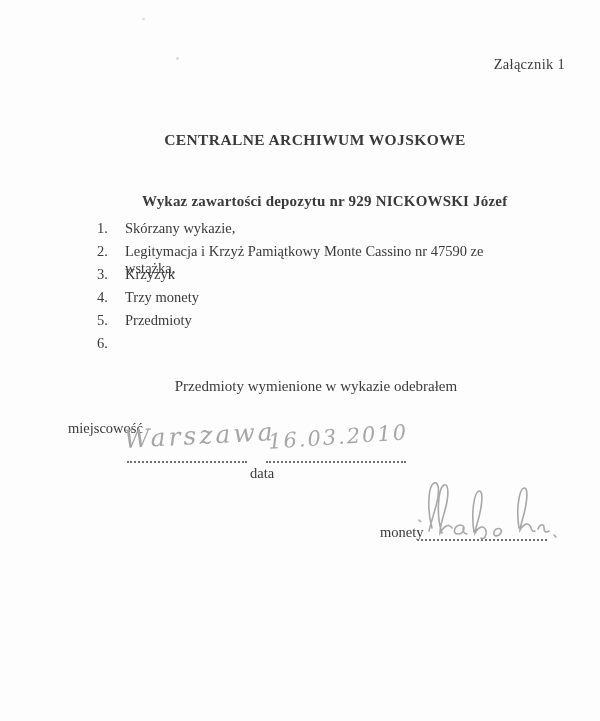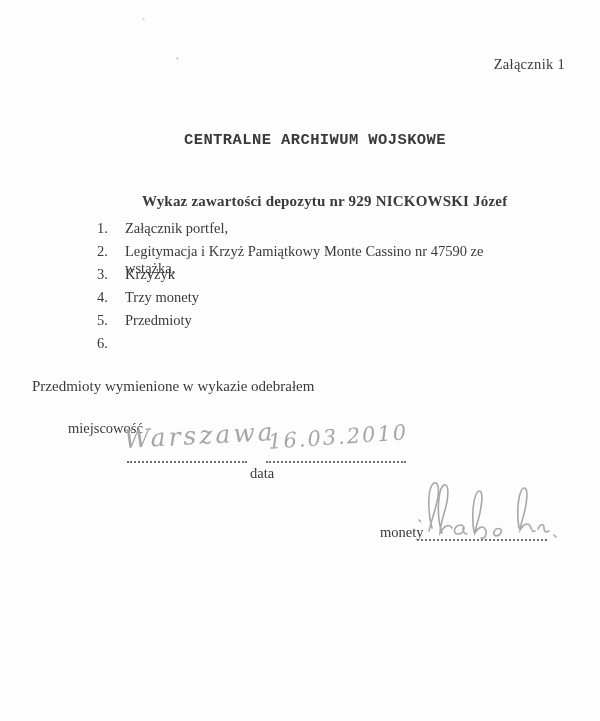--- a/index.html
+++ b/index.html
@@ -28,21 +28,20 @@
   .doc-title {
     top: 131px;
     left: 0;
     width: 600px;
     box-sizing: border-box;
     padding-left: 30px;
     text-align: center;
     font-weight: bold;
     font-size: 15.5px;
     letter-spacing: 0.4px;
-    font-family: Liberation Mono, monospace;
   }
   .doc-subtitle {
     top: 193px;
     left: 142px;
     font-weight: bold;
     font-size: 15px;
     letter-spacing: 0.2px;
   }
   .deposit-list {
     top: 220px;
@@ -58,21 +57,21 @@
   .list-row .num {
     width: 28px;
     flex: 0 0 28px;
   }
   .receipt-statement {
     top: 378px;
     left: 0;
     width: 600px;
     box-sizing: border-box;
     padding-left: 32px;
-    text-align: left;
+    text-align: center;
     font-size: 15px;
   }
   .field-label {
     font-size: 14.5px;
   }
   .dotted-line {
     border-bottom: 2px dotted #6f6f6f;
     height: 0;
   }
   .handwriting {
@@ -117,21 +116,21 @@
 
   <div class="abs attachment-label">Załącznik 1</div>
 
   <div class="abs doc-title">CENTRALNE ARCHIWUM WOJSKOWE</div>
 
   <div class="abs doc-subtitle">Wykaz zawartości depozytu nr 929 NICKOWSKI Józef</div>
 
   <div class="abs deposit-list">
     <div class="list-row">
       <span class="num">1.</span>
-      <span class="txt">Załącznik portfel,</span>
+      <span class="txt">Skórzany wykazie,</span>
     </div>
     <div class="list-row">
       <span class="num">2.</span>
       <span class="txt">Legitymacja i Krzyż Pamiątkowy Monte Cassino nr 47590 ze wstążką,</span>
     </div>
     <div class="list-row">
       <span class="num">3.</span>
       <span class="txt">Krzyżyk</span>
     </div>
     <div class="list-row">

